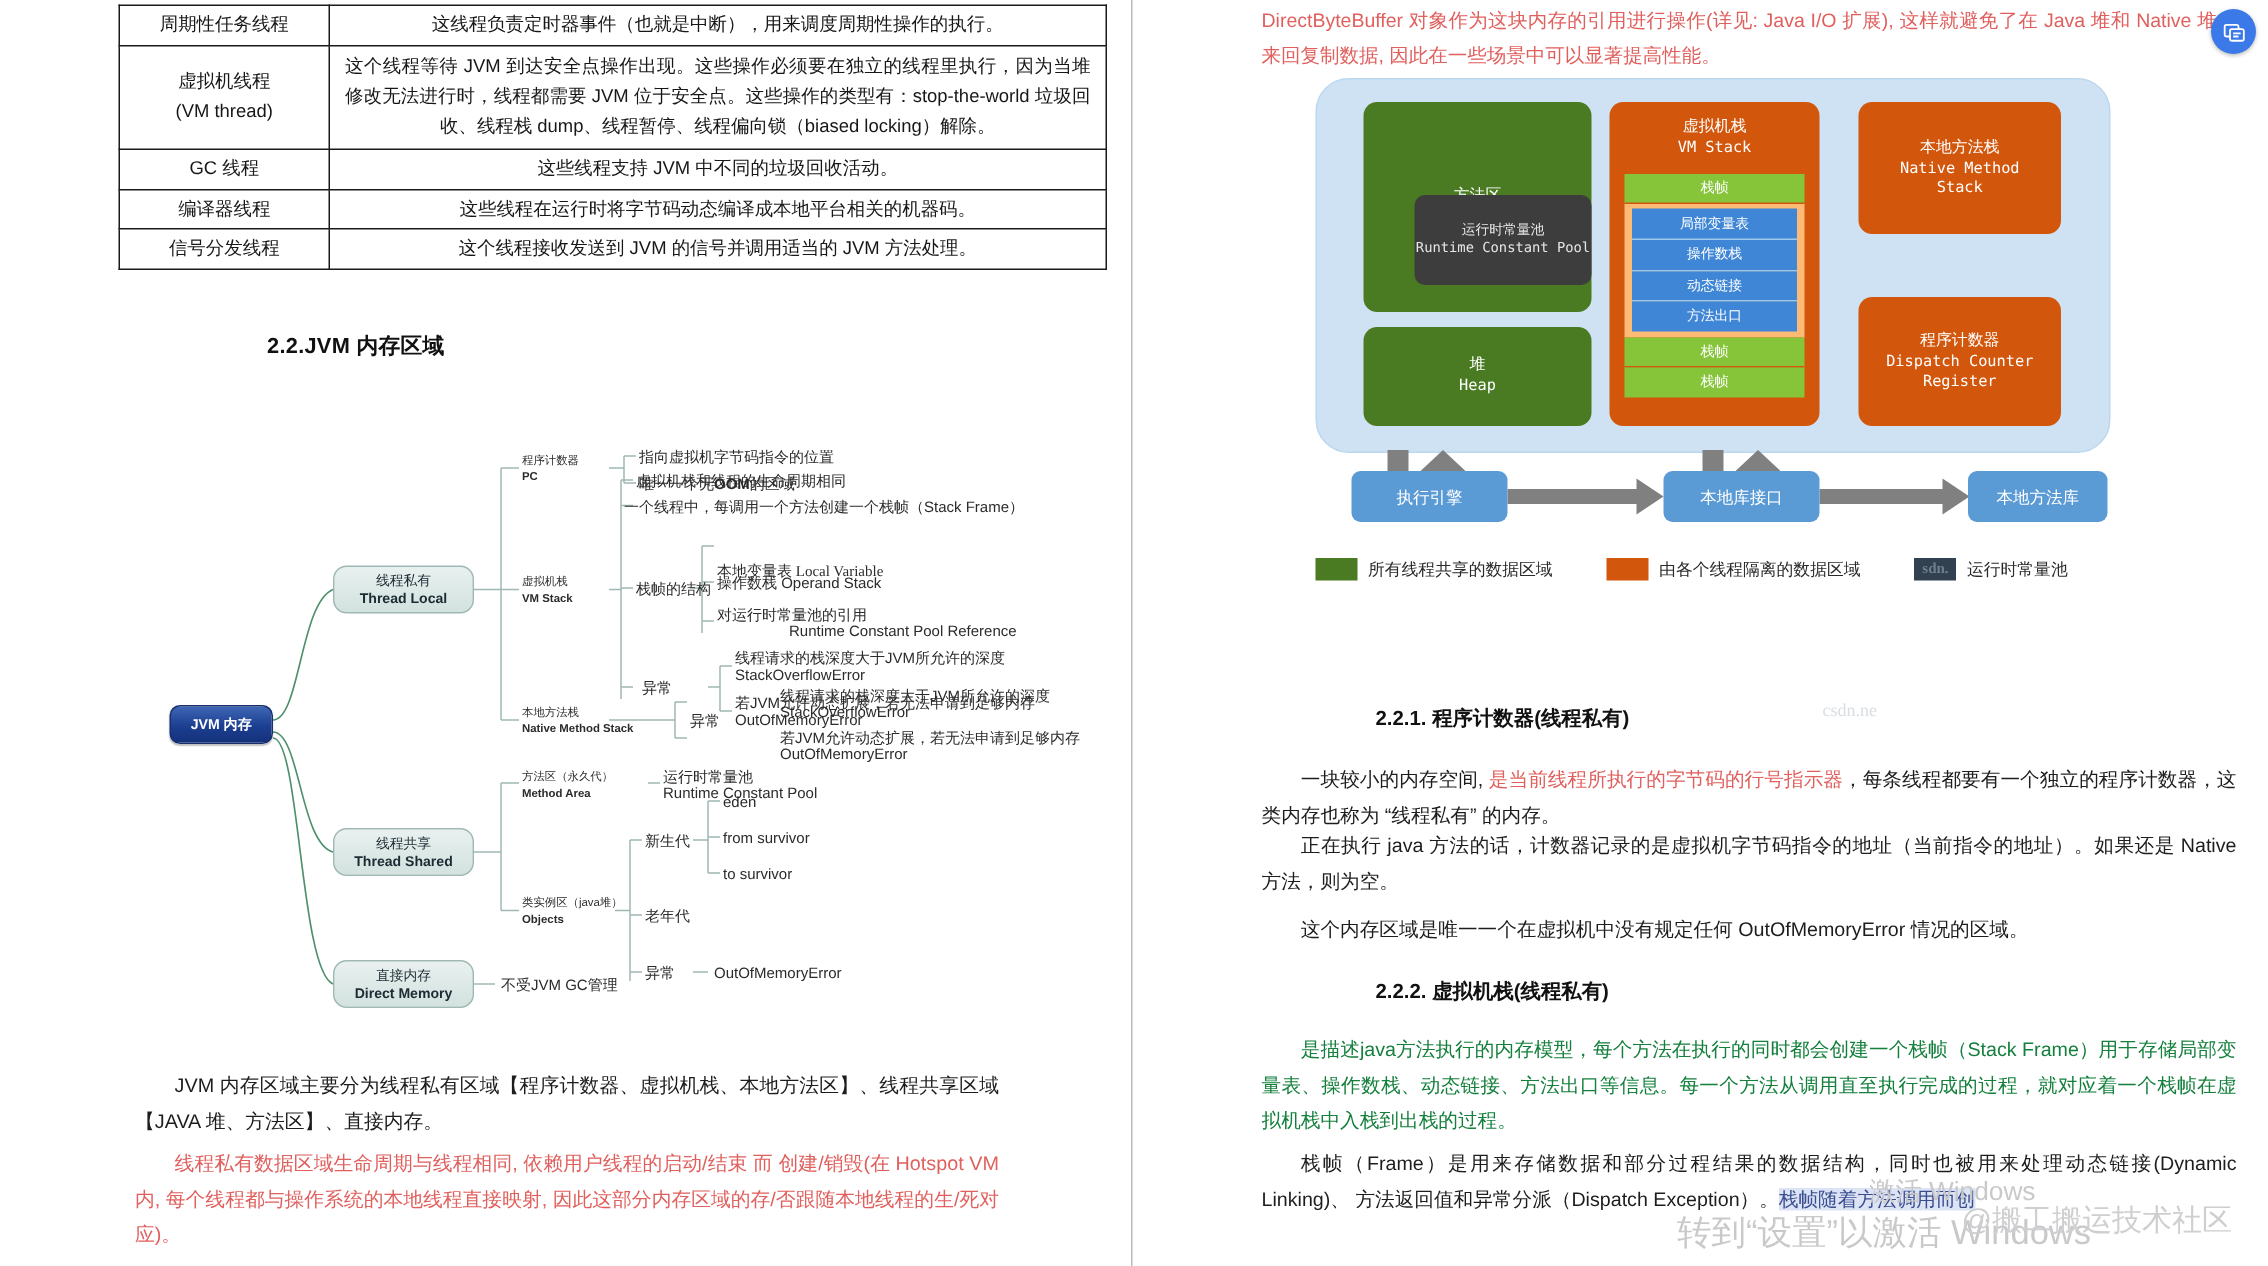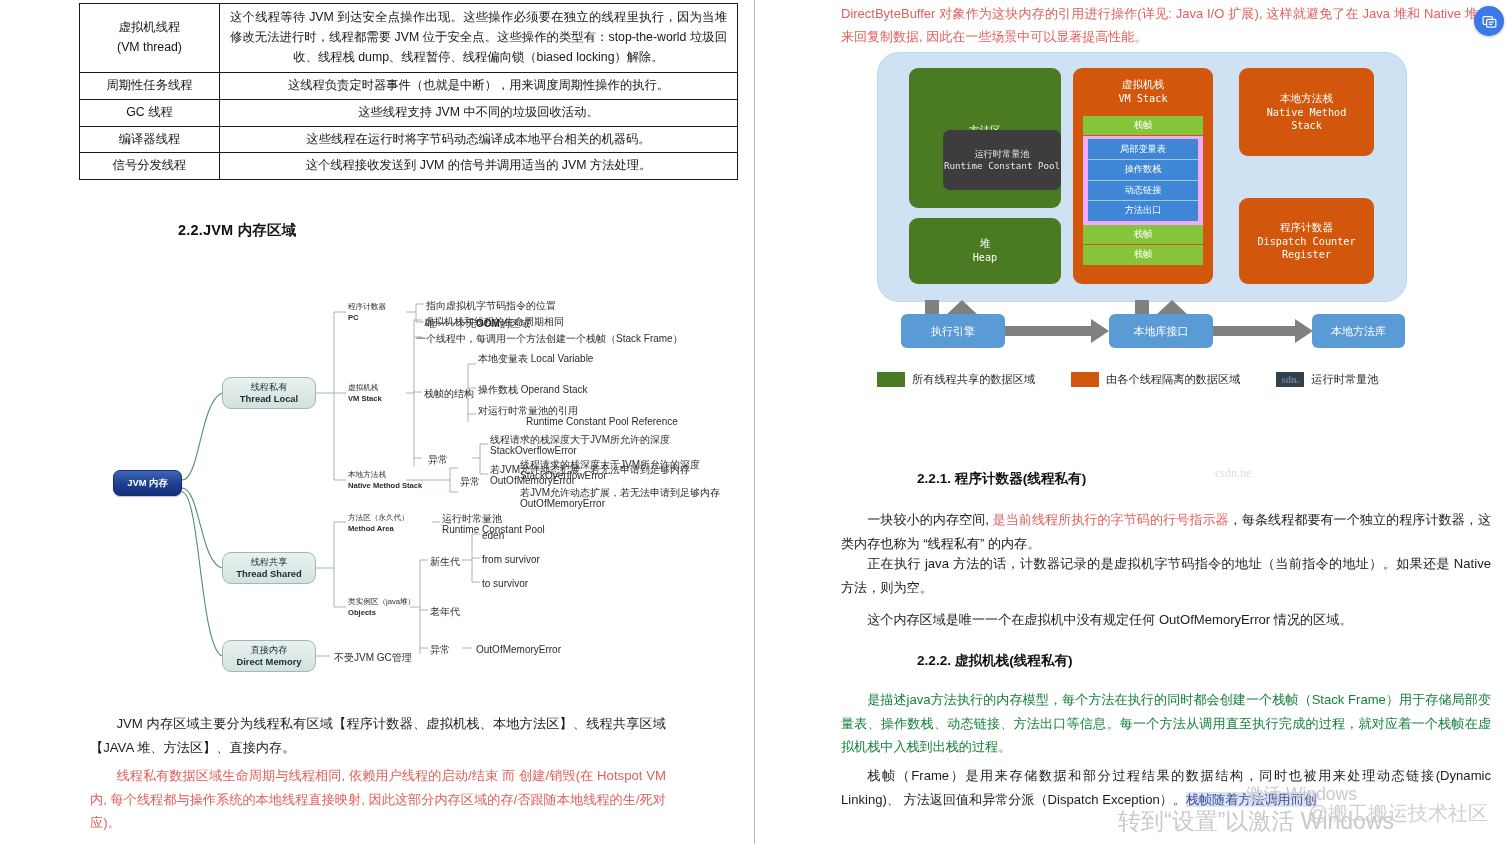--- a/index.html
+++ b/index.html
@@ -94,21 +94,21 @@
   .j-heap{left:32px;top:166px;width:152px;height:66px;}
   .j-vmstack{left:196px;top:16px;width:140px;height:216px;}
   .j-native{left:362px;top:16px;width:135px;height:88px;}
   .j-pcreg{left:362px;top:146px;width:135px;height:86px;}
   .jbox .cn{font-size:10.6px;line-height:1.3;font-family:"Liberation Sans",sans-serif;}
   .jbox .en{font-size:10.2px;line-height:1.3;}
   .vm-title{position:absolute;top:10px;left:0;right:0;text-align:center;}
   .frames{position:absolute;left:10px;top:48px;width:120px;}
   .frame-row{background:#86c53a;color:#fff;font-size:9.4px;text-align:center;padding:3.2px 0;
              border-bottom:1px solid #d2570c;font-family:"Liberation Sans",sans-serif;}
-  .frame-inner{background:#f0abfc;padding:3px 5px 4px 5px;}
+  .frame-inner{background:#fdba74;padding:3px 5px 4px 5px;}
   .frame-sub{background:#3f87d6;color:#fff;font-size:9.2px;text-align:center;padding:3.3px 0;
              border-bottom:1px solid #9fc8ea;font-family:"Liberation Sans",sans-serif;}
   .frame-sub:last-child{border-bottom:none;}
 
   .jvm-lower{position:absolute;left:0;top:262px;width:528px;height:44px;}
   .lbox{position:absolute;height:34px;background:#5b9bd5;border-radius:6px;color:#fff;
         display:flex;align-items:center;justify-content:center;font-size:11px;}
   .lb1{left:24px;width:104px;}
   .lb2{left:232px;width:104px;}
   .lb3{left:435px;width:93px;}
@@ -143,29 +143,29 @@
 <body>
 
 <div class="page">
 
   <div class="col-left">
 
     <div class="tbl-wrap">
       <table class="thread-table">
         <tbody>
             <tr>
+          <td class="tcell-name">周期性任务线程</td>
+          <td class="tcell-desc">这线程负责定时器事件（也就是中断），用来调度周期性操作的执行。</td>
+        </tr>
+        <tr>
           <td class="tcell-name vm-thread-name">
             <span>虚拟机线程</span><br>
             <span>(VM thread)</span>
           </td>
           <td class="tcell-desc justify">这个线程等待 JVM 到达安全点操作出现。这些操作必须要在独立的线程里执行，因为当堆修改无法进行时，线程都需要 JVM 位于安全点。这些操作的类型有：stop-the-world 垃圾回收、线程栈 dump、线程暂停、线程偏向锁（biased locking）解除。</td>
-        </tr>
-        <tr>
-          <td class="tcell-name">周期性任务线程</td>
-          <td class="tcell-desc">这线程负责定时器事件（也就是中断），用来调度周期性操作的执行。</td>
         </tr>
         <tr>
           <td class="tcell-name">GC 线程</td>
           <td class="tcell-desc">这些线程支持 JVM 中不同的垃圾回收活动。</td>
         </tr>
         <tr>
           <td class="tcell-name">编译器线程</td>
           <td class="tcell-desc">这些线程在运行时将字节码动态编译成本地平台相关的机器码。</td>
         </tr>
         <tr>
@@ -233,21 +233,21 @@
       <div class="mm-txt lbl-cn" style="left:268px;top:50px;">程序计数器</div>
       <div class="mm-txt lbl-en" style="left:268px;top:61px;">PC</div>
       <div class="mm-txt" style="left:346px;top:47px;">指向虚拟机字节码指令的位置</div>
       <div class="mm-txt" style="left:346px;top:65px;"><span>唯一一个无</span><span class="b">OOM</span><span>的区域</span></div>
 
       <div class="mm-txt lbl-cn" style="left:268px;top:131px;">虚拟机栈</div>
       <div class="mm-txt lbl-en" style="left:268px;top:142px;">VM Stack</div>
       <div class="mm-txt" style="left:344px;top:63px;">虚拟机栈和线程的生命周期相同</div>
       <div class="mm-txt" style="left:336px;top:80px;">一个线程中，每调用一个方法创建一个栈帧（Stack Frame）</div>
       <div class="mm-txt" style="left:344px;top:135px;">栈帧的结构</div>
-      <div class="mm-txt b" style="left:398px;top:100px;">本地变量表 Local Variable</div>
+      <div class="mm-txt b" style="left:398px;top:123px;font-family:Liberation Serif, serif;">本地变量表 Local Variable</div>
       <div class="mm-txt b" style="left:398px;top:131px;">操作数栈 Operand Stack</div>
       <div class="mm-txt" style="left:398px;top:152px;">对运行时常量池的引用</div>
       <div class="mm-txt b" style="left:398px;top:163px;margin-left:48px;">Runtime Constant Pool Reference</div>
       <div class="mm-txt" style="left:348px;top:201px;">异常</div>
       <div class="mm-txt" style="left:410px;top:181px;">线程请求的栈深度大于JVM所允许的深度</div>
       <div class="mm-txt b" style="left:410px;top:192px;">StackOverflowError</div>
       <div class="mm-txt" style="left:410px;top:211px;">若JVM允许动态扩展，若无法申请到足够内存</div>
       <div class="mm-txt b" style="left:410px;top:222px;">OutOfMemoryError</div>
 
       <div class="mm-txt lbl-cn" style="left:268px;top:218px;">本地方法栈</div>

